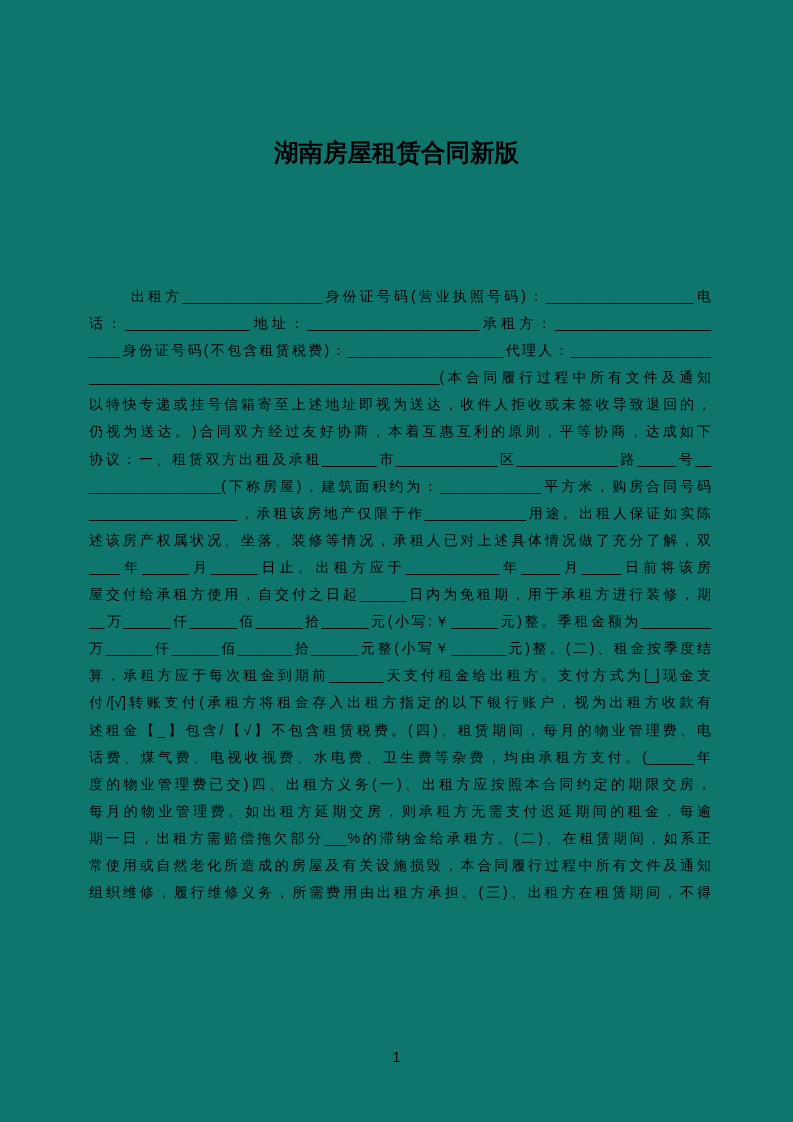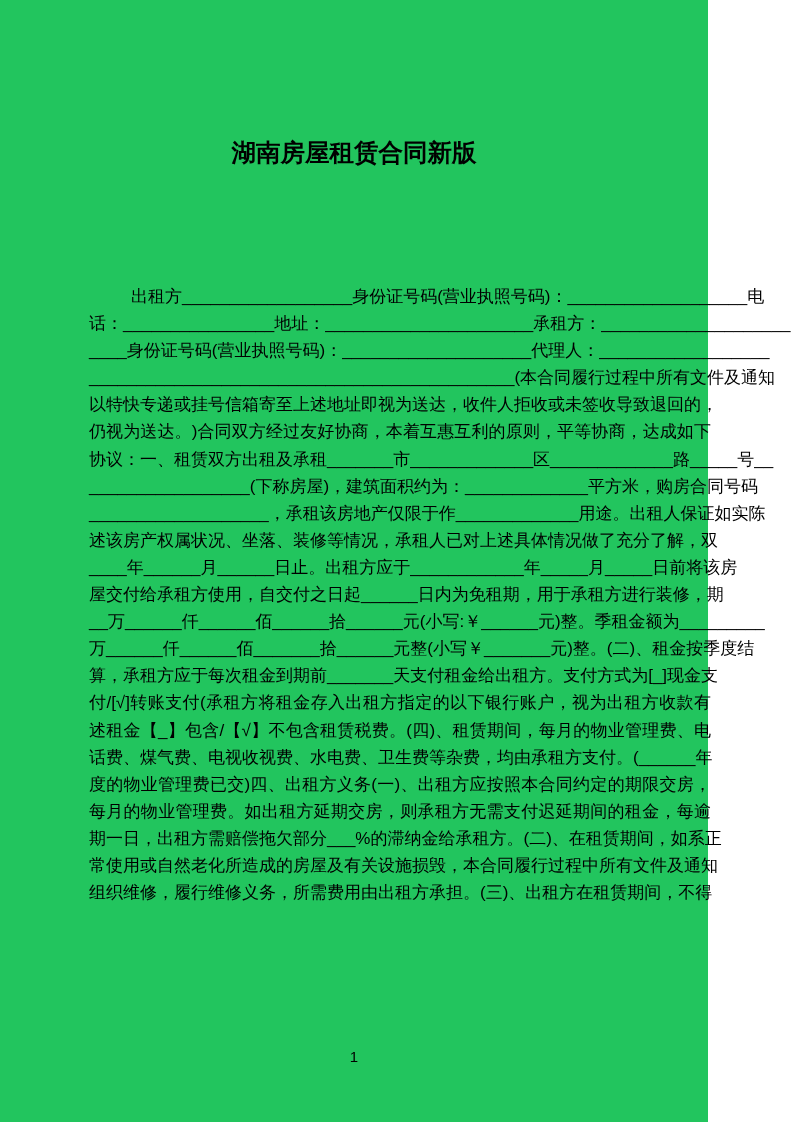--- a/index.html
+++ b/index.html
@@ -8,43 +8,43 @@
     height: 1122px;
     background: #ffffff;
     color: #000000;
     font-family: "Liberation Sans", sans-serif;
     position: relative;
     overflow: hidden;
   }
   .page {
     position: absolute;
     left: 0; top: 0;
-    width: 708px;
+    width: 793px;
     height: 1122px;
-    background: #22c55e;
+    background: #0f766e;
   }
   .doc-title {
     position: absolute;
     top: 136px;
     left: 0;
     width: 100%;
     margin: 0;
     text-align: center;
     font-size: 24.5px;
     font-weight: bold;
     line-height: 34px;
   }
   .body-block {
     position: absolute;
     left: 89px;
     top: 283px;
     width: 622px;
   }
   .line {
-    font-size: 17px;
+    font-size: 14px;
     line-height: 27.1px;
     height: 27.1px;
     white-space: nowrap;
     text-align: justify;
     text-align-last: justify;
   }
   .line.indent { text-indent: 42px; }
   .page-number {
     position: absolute;
     top: 1046px;
@@ -57,21 +57,21 @@
 </style>
 </head>
 <body>
 
 <div class="page">
   <h1 class="doc-title">湖南房屋租赁合同新版</h1>
 
   <div class="body-block">
       <div class="line indent">出租方__________________身份证号码(营业执照号码)：___________________电</div>
       <div class="line">话：________________地址：______________________承租方：____________________</div>
-      <div class="line">____身份证号码(营业执照号码)：____________________代理人：__________________</div>
+      <div class="line">____身份证号码(不包含租赁税费)：____________________代理人：__________________</div>
       <div class="line">_____________________________________________(本合同履行过程中所有文件及通知</div>
       <div class="line">以特快专递或挂号信箱寄至上述地址即视为送达，收件人拒收或未签收导致退回的，</div>
       <div class="line">仍视为送达。)合同双方经过友好协商，本着互惠互利的原则，平等协商，达成如下</div>
       <div class="line">协议：一、租赁双方出租及承租_______市_____________区_____________路_____号__</div>
       <div class="line">_________________(下称房屋)，建筑面积约为：_____________平方米，购房合同号码</div>
       <div class="line">___________________，承租该房地产仅限于作_____________用途。出租人保证如实陈</div>
       <div class="line">述该房产权属状况、坐落、装修等情况，承租人已对上述具体情况做了充分了解，双</div>
       <div class="line">____年______月______日止。出租方应于____________年_____月_____日前将该房</div>
       <div class="line">屋交付给承租方使用，自交付之日起______日内为免租期，用于承租方进行装修，期</div>
       <div class="line">__万______仟______佰______拾______元(小写:￥______元)整。季租金额为_________</div>

